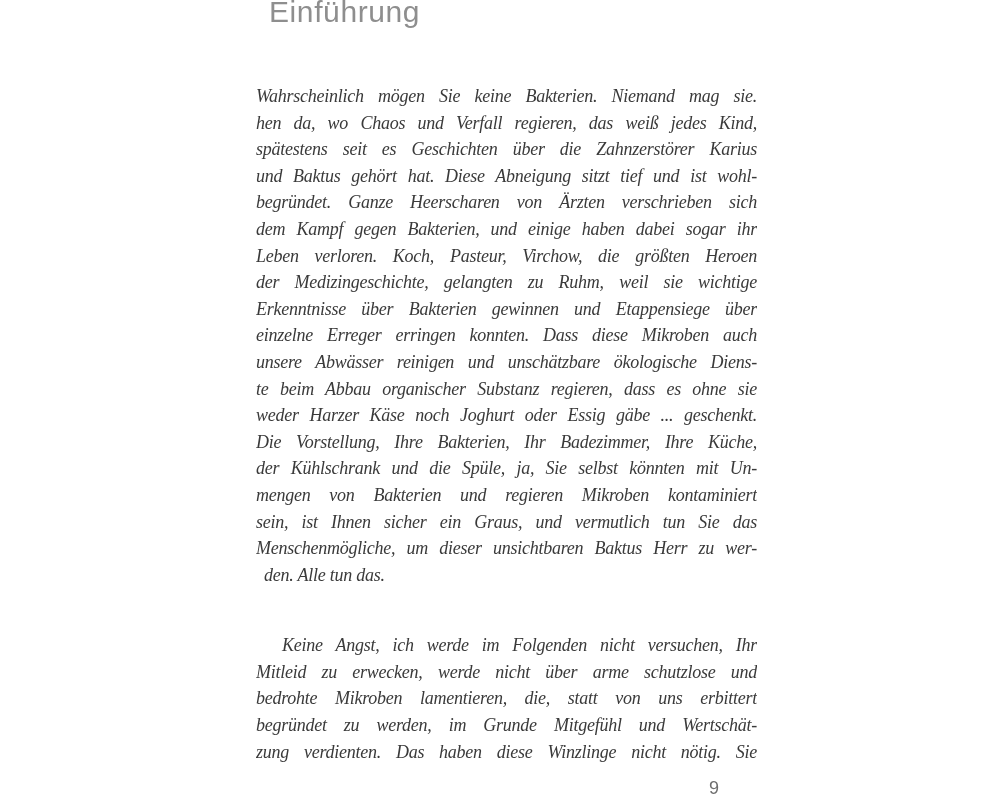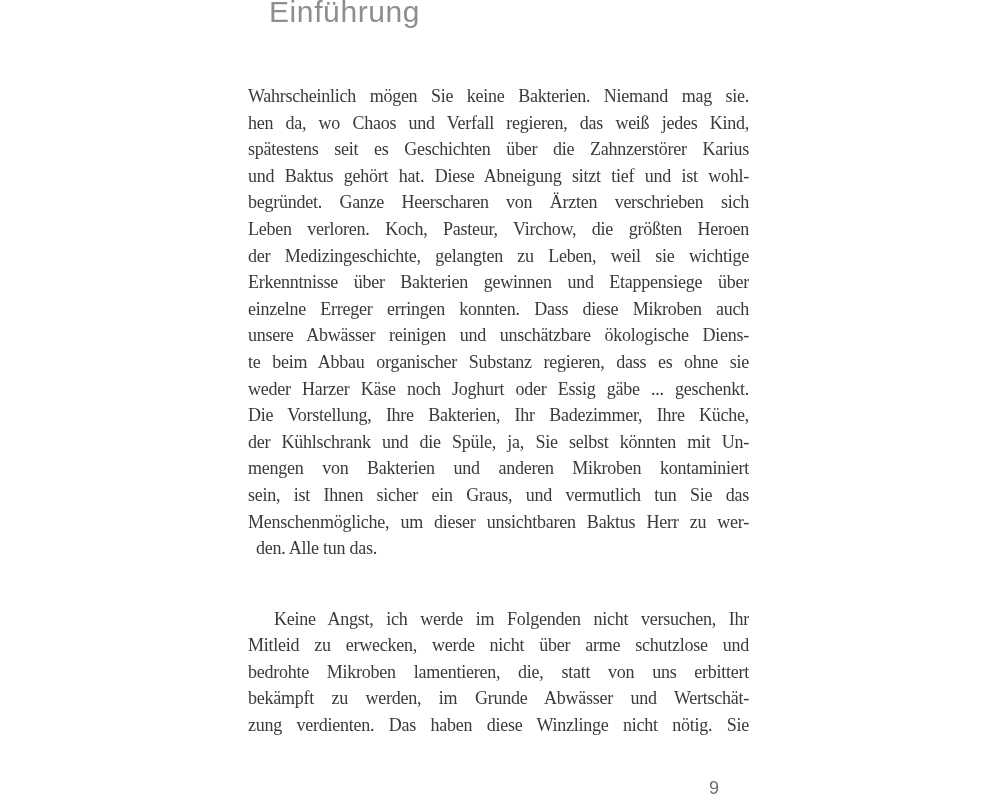--- a/index.html
+++ b/index.html
@@ -24,24 +24,25 @@
     margin: 0;
     font-family: "Liberation Sans", "DejaVu Sans", sans-serif;
     font-size: 30px;
     font-weight: 300;
     letter-spacing: 0.6px;
     line-height: 34px;
     color: var(--heading-text, #8e8e8e);
   }
   .body-text {
     position: absolute;
-    left: 248px;
+    left: 256px;
     top: 83px;
     width: 501px;
     color: var(--body-text, #3a3a3a);
+    font-style: italic;
   }
   .body-text p.line {
     margin: 0;
     padding: 0;
     height: 26.6px;
     line-height: 26.6px;
     font-size: 18px;
     letter-spacing: -0.25px;
     overflow: hidden;
     text-align: justify;
@@ -75,35 +76,36 @@
 <div class="page">
 
   <h1 class="chapter-heading">Einführung</h1>
 
   <div class="body-text">
     <p class="line">Wahrscheinlich mögen Sie keine Bakterien. Niemand mag sie.</p>
     <p class="line">hen da, wo Chaos und Verfall regieren, das weiß jedes Kind,</p>
     <p class="line">spätestens seit es Geschichten über die Zahnzerstörer Karius</p>
     <p class="line">und Baktus gehört hat. Diese Abneigung sitzt tief und ist wohl-</p>
     <p class="line">begründet. Ganze Heerscharen von Ärzten verschrieben sich</p>
+    <p class="line">dem Kampf gegen Bakterien, und einige haben dabei sogar ihr</p>
     <p class="line">Leben verloren. Koch, Pasteur, Virchow, die größten Heroen</p>
-    <p class="line">der Medizingeschichte, gelangten zu Leben, weil sie wichtige</p>
+    <p class="line">der Medizingeschichte, gelangten zu Ruhm, weil sie wichtige</p>
     <p class="line">Erkenntnisse über Bakterien gewinnen und Etappensiege über</p>
     <p class="line">einzelne Erreger erringen konnten. Dass diese Mikroben auch</p>
     <p class="line">unsere Abwässer reinigen und unschätzbare ökologische Diens-</p>
     <p class="line">te beim Abbau organischer Substanz regieren, dass es ohne sie</p>
     <p class="line">weder Harzer Käse noch Joghurt oder Essig gäbe ... geschenkt.</p>
     <p class="line">Die Vorstellung, Ihre Bakterien, Ihr Badezimmer, Ihre Küche,</p>
     <p class="line">der Kühlschrank und die Spüle, ja, Sie selbst könnten mit Un-</p>
-    <p class="line">mengen von Bakterien und anderen Mikroben kontaminiert</p>
+    <p class="line">mengen von Bakterien und regieren Mikroben kontaminiert</p>
     <p class="line">sein, ist Ihnen sicher ein Graus, und vermutlich tun Sie das</p>
     <p class="line">Menschenmögliche, um dieser unsichtbaren Baktus Herr zu wer-</p>
     <p class="line para-end">den. Alle tun das.</p>
     <p class="line indented">Keine Angst, ich werde im Folgenden nicht versuchen, Ihr</p>
     <p class="line">Mitleid zu erwecken, werde nicht über arme schutzlose und</p>
     <p class="line">bedrohte Mikroben lamentieren, die, statt von uns erbittert</p>
-    <p class="line">bekämpft zu werden, im Grunde Abwässer und Wertschät-</p>
+    <p class="line">begründet zu werden, im Grunde Mitgefühl und Wertschät-</p>
     <p class="line">zung verdienten. Das haben diese Winzlinge nicht nötig. Sie</p>
   </div>
 
   <div class="page-number">9</div>
 
 </div>
 
 </body></html>

